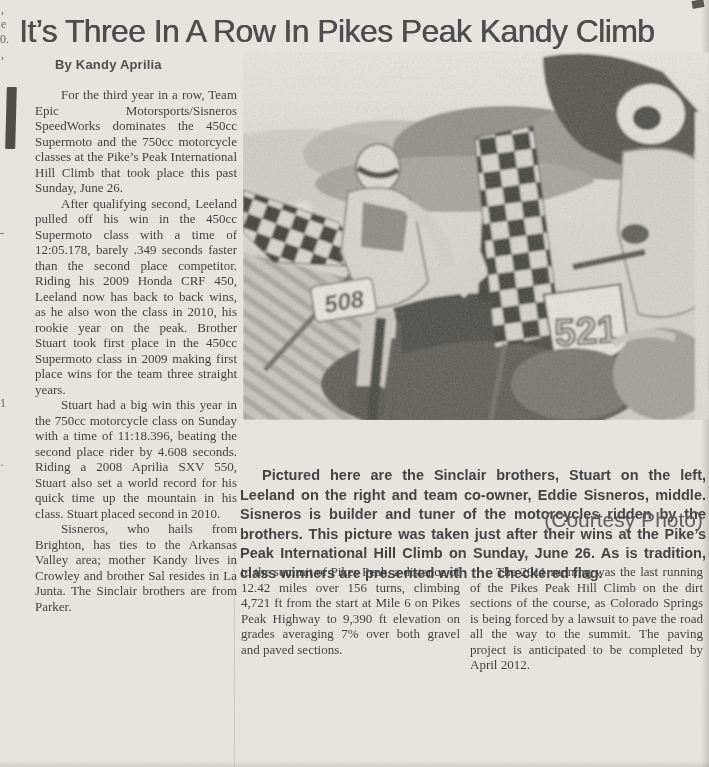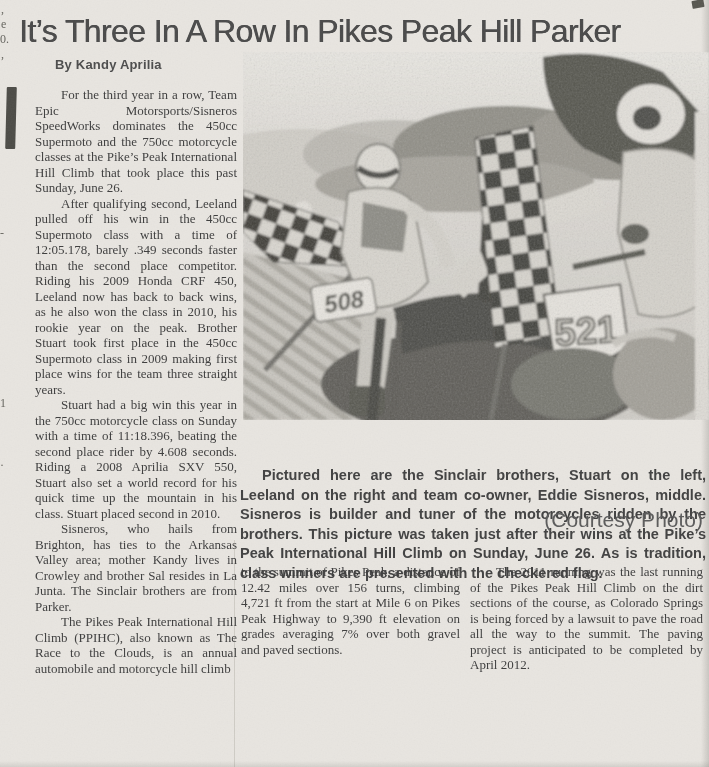--- a/index.html
+++ b/index.html
@@ -46,29 +46,28 @@
   <div class="edge-frag" style="left:1px;top:47px">,</div>
   <div class="edge-frag" style="left:0px;top:226px">-</div>
   <div class="edge-frag" style="left:0px;top:396px">1</div>
   <div class="edge-frag" style="left:0px;top:458px">·</div>
   <div class="edge-bar"></div>
   <div class="corner-tick"></div>
   <div class="fold-line"></div>
   <div class="right-shade"></div>
   <div class="bottom-shade"></div>
 
-  <div class="headline">It’s Three In A Row In Pikes Peak Hill Parker</div>
+  <div class="headline">It’s Three In A Row In Pikes Peak Kandy Climb</div>
   <div class="byline">By Kandy Aprilia</div>
 
   <div class="col-left bodytext">
     <p>For the third year in a row, Team Epic Motorsports/Sisneros SpeedWorks dominates the 450cc Supermoto and the 750cc motorcycle classes at the Pike’s Peak International Hill Climb that took place this past Sunday, June 26.</p>
     <p>After qualifying second, Leeland pulled off his win in the 450cc Supermoto class with a time of 12:05.178, barely .349 seconds faster than the second place competitor. Riding his 2009 Honda CRF 450, Leeland now has back to back wins, as he also won the class in 2010, his rookie year on the peak. Brother Stuart took first place in the 450cc Supermoto class in 2009 making first place wins for the team three straight years.</p>
     <p>Stuart had a big win this year in the 750cc motorcycle class on Sunday with a time of 11:18.396, beating the second place rider by 4.608 seconds. Riding a 2008 Aprilia SXV 550, Stuart also set a world record for his quick time up the mountain in his class. Stuart placed second in 2010.</p>
     <p>Sisneros, who hails from Brighton, has ties to the Arkansas Valley area; mother Kandy lives in Crowley and brother Sal resides in La Junta. The Sinclair brothers are from Parker.</p>
-    <p>The Pikes Peak International Hill Climb (PPIHC), also known as The Race to the Clouds, is an annual automobile and motorcycle hill climb</p>
   </div>
 
   <div class="photo">
     <svg width="466" height="368" viewBox="0 0 466 368">
       <defs>
         <linearGradient id="skyGrad" x1="0" y1="0" x2="0" y2="1">
           <stop offset="0" stop-color="#e9e7e2"></stop>
           <stop offset="0.3" stop-color="#ddDAd4"></stop>
           <stop offset="1" stop-color="#cfccc6"></stop>
         </linearGradient>

